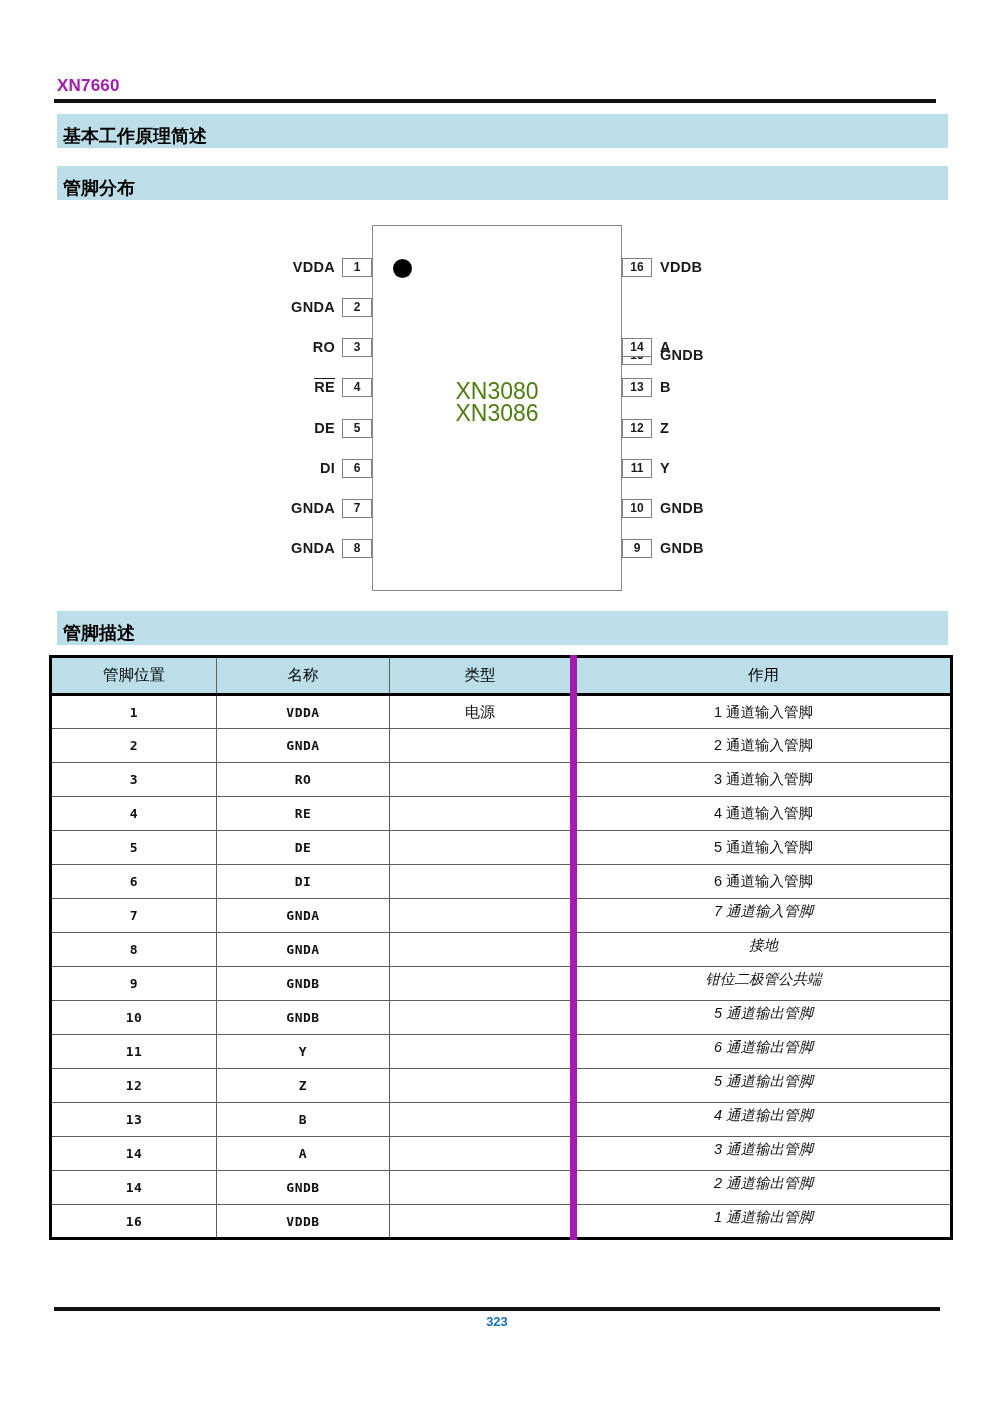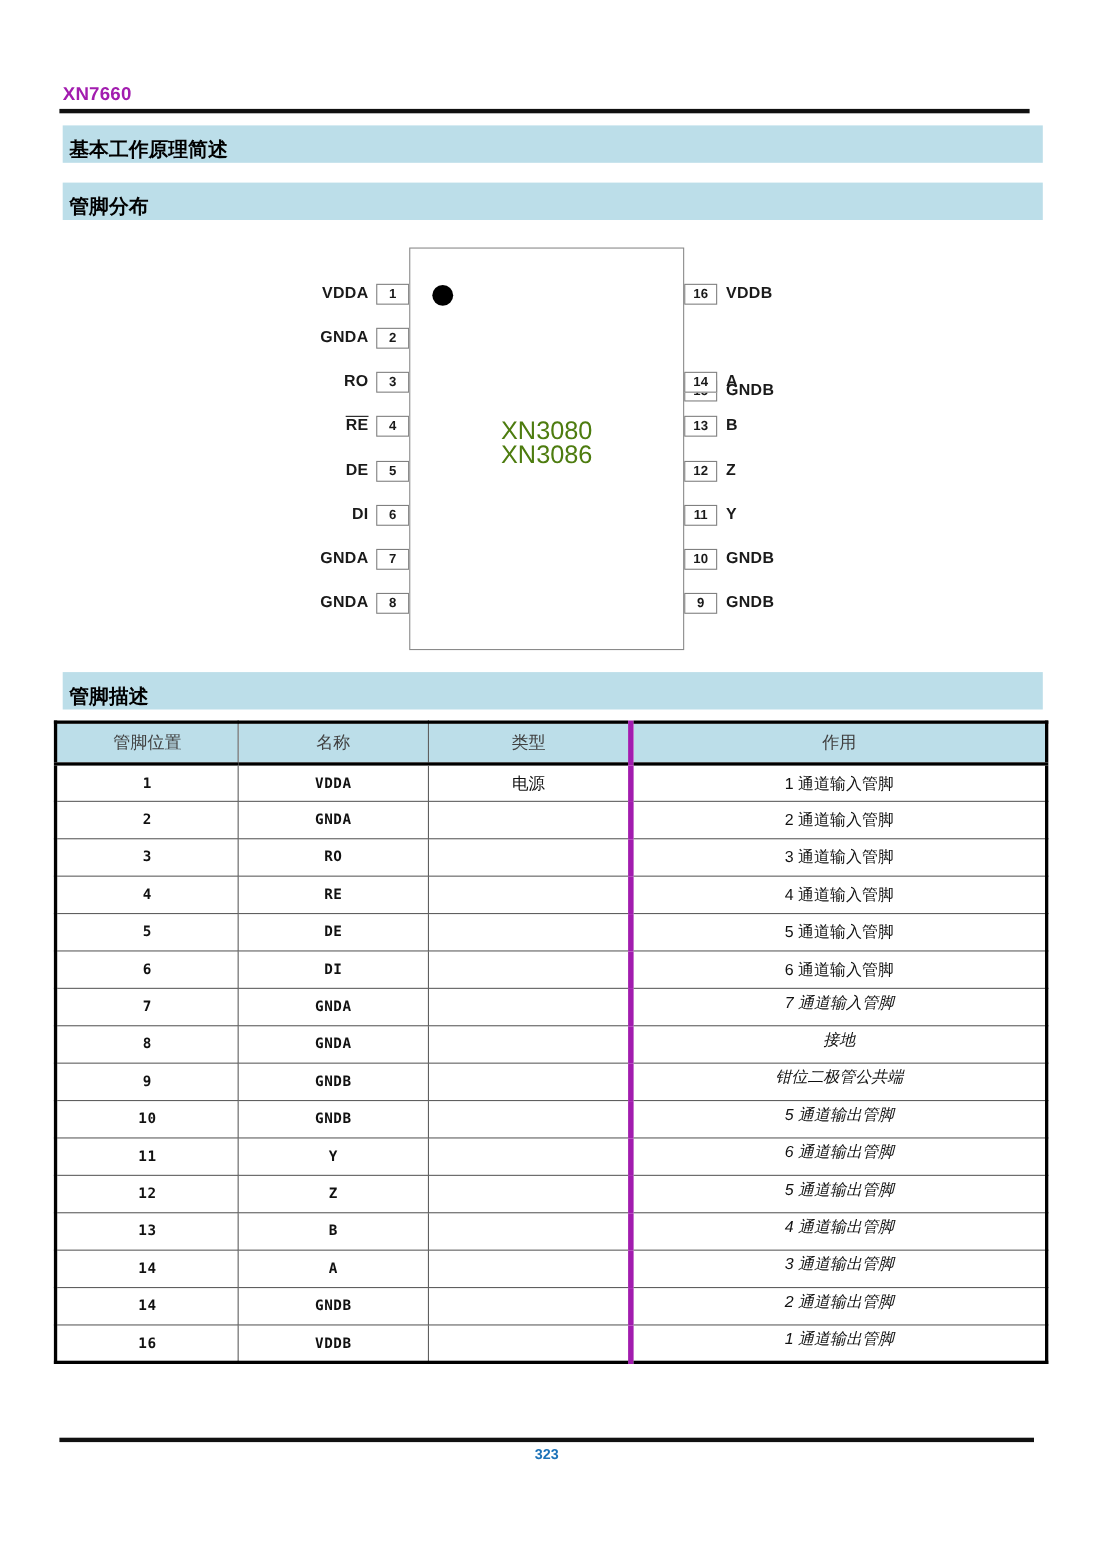--- a/index.html
+++ b/index.html
@@ -130,23 +130,23 @@
     vertical-align: middle;
     overflow: hidden;
   }
   .pin-table thead tr { height: 38px; }
   .pin-table tbody tr { height: 34px; }
   .pin-table thead th {
     background: #bcdee9;
     font-size: 15.5px;
     font-weight: 400;
     border-bottom: 3px solid #000;
-    color: #404040;
-  }
-  .pin-table .col-func { border-left: 5px solid #a21caf; }
+    color: #000000;
+  }
+  .pin-table .col-func { border-left: 7px solid #a21caf; }
   .pin-table td.col-pos,
   .pin-table td.col-name {
     font-family: "DejaVu Sans Mono", monospace;
     font-size: 13px;
     font-weight: 700;
     letter-spacing: 0.5px;
   }
   .pin-table td.col-type { font-size: 15px; }
   .pin-table td.col-func { font-size: 14.5px; }
   .pin-table tbody tr:nth-child(n+7) td.col-func {

